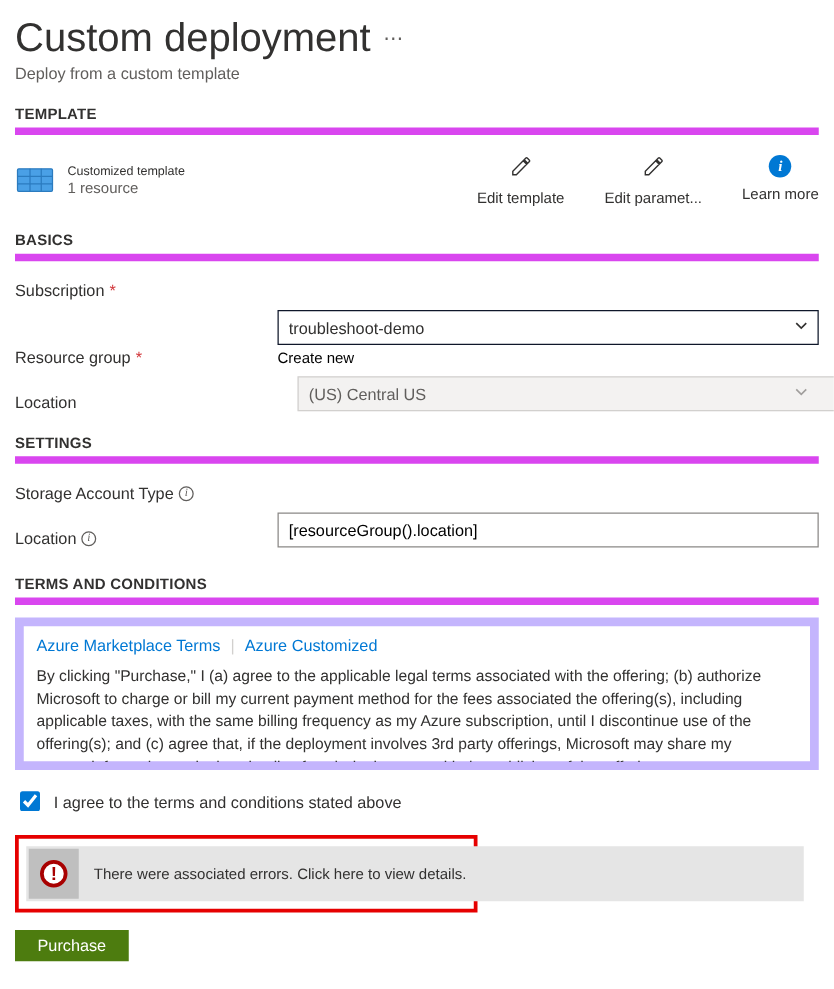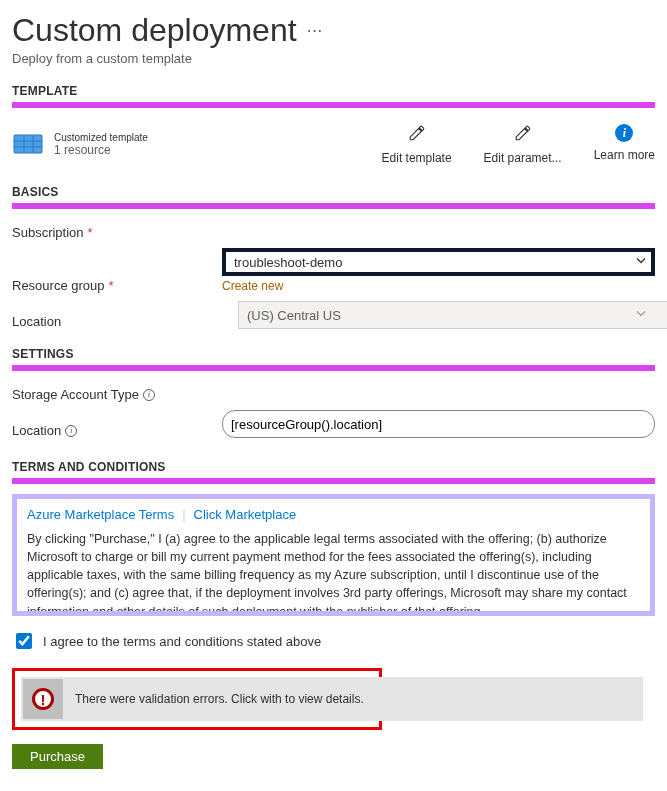--- a/index.html
+++ b/index.html
@@ -42,25 +42,25 @@
     width: 100%; height: 28px; border: 1px solid #8a8886; background: #fff;
     padding: 0 26px 0 8px; font-size: 13px; font-family: inherit;
     position: relative; display:flex; align-items:center;
   }
   .select-disabled { background:#f3f2f1; border:1px solid #d2d0ce; color:#605e5c;margin-left:16px; }
   .select-wrap, .disabled-wrap { position: relative; }
   .chevron {
     position:absolute; right:8px; top:50%; transform:translateY(-50%);
     pointer-events:none;
   }
-  .select.rg { border: 4px solid #0f172a; }
-  .link { color:#a16207; cursor:pointer; font-size:12px; margin-top:3px; display:inline-block;}
+  .select.rg { border: 1px solid #0f172a; }
+  .link { color:#000000; cursor:pointer; font-size:12px; margin-top:3px; display:inline-block;}
   .info-icon-sm { width:12px; height:12px; border-radius:50%; border:1px solid #605e5c; display:inline-flex; align-items:center; justify-content:center; font-size:9px; color:#605e5c; font-style:italic; font-family:Georgia,serif; line-height:1;}
   .terms-box {
-    border:5px solid #c4b5fd; margin-top:4px; padding:0; position:relative;
+    border:7px solid #c4b5fd; margin-top:4px; padding:0; position:relative;
     height:122px; overflow:hidden;
   }
   .terms-scroll { padding:8px 22px 8px 10px; height:100%; overflow-y:scroll; }
   .terms-links { display:flex; gap:8px; align-items:center; margin-bottom:8px;}
   .terms-links a { color:#0078d4; text-decoration:none; cursor:pointer; }
   .terms-sep { color:#d2d0ce; }
   .terms-body { font-size:12.5px; line-height:1.45; color:#323130; }
   .agree-row { display:flex; align-items:center; gap:8px; margin:14px 0 16px 0;}
   .agree-row input { width:16px; height:16px; accent-color:#0078d4; }
   .validation-box {
@@ -197,50 +197,50 @@
     <span class="info-icon-sm">i</span>
   </div>
 </div>
 
 <div class="form-row" style="margin-bottom:22px;">
   <div class="form-label">
     <span>Location</span>
     <span class="info-icon-sm">i</span>
   </div>
   <div class="form-field">
-    <input class="input" type="text" style="padding-left: 8px; border-radius: 13px;" value="[resourceGroup().location]">
+    <input class="input" type="text" style="padding-left: 8px;" value="[resourceGroup().location]">
   </div>
 </div>
 
 
 <div class="section-heading">TERMS AND CONDITIONS</div>
 
 <div class="terms-box">
   <div class="terms-scroll">
     <div class="terms-links">
       <a>Azure Marketplace Terms</a>
       <span class="terms-sep">|</span>
-      <a>Click Marketplace</a>
+      <a>Azure Customized</a>
     </div>
     <div class="terms-body">By clicking "Purchase," I (a) agree to the applicable legal terms associated with the offering; (b) authorize Microsoft to charge or bill my current payment method for the fees associated the offering(s), including applicable taxes, with the same billing frequency as my Azure subscription, until I discontinue use of the offering(s); and (c) agree that, if the deployment involves 3rd party offerings, Microsoft may share my contact information and other details of such deployment with the publisher of that offering.</div>
   </div>
 </div>
 
 <div class="agree-row">
   <input type="checkbox" checked="" style="">
   <span>I agree to the terms and conditions stated above</span>
 </div>
 
 
 <div class="validation-box">
   <div class="validation-inner">
     <div class="validation-icon-bg">
       <span class="err-circle">!</span>
     </div>
-    <span class="validation-text">There were validation errors. Click with to view details.</span>
+    <span class="validation-text">There were associated errors. Click here to view details.</span>
   </div>
 </div>
 
 <div>
   <button class="purchase-btn">Purchase</button>
 </div>
 
 
 
 

